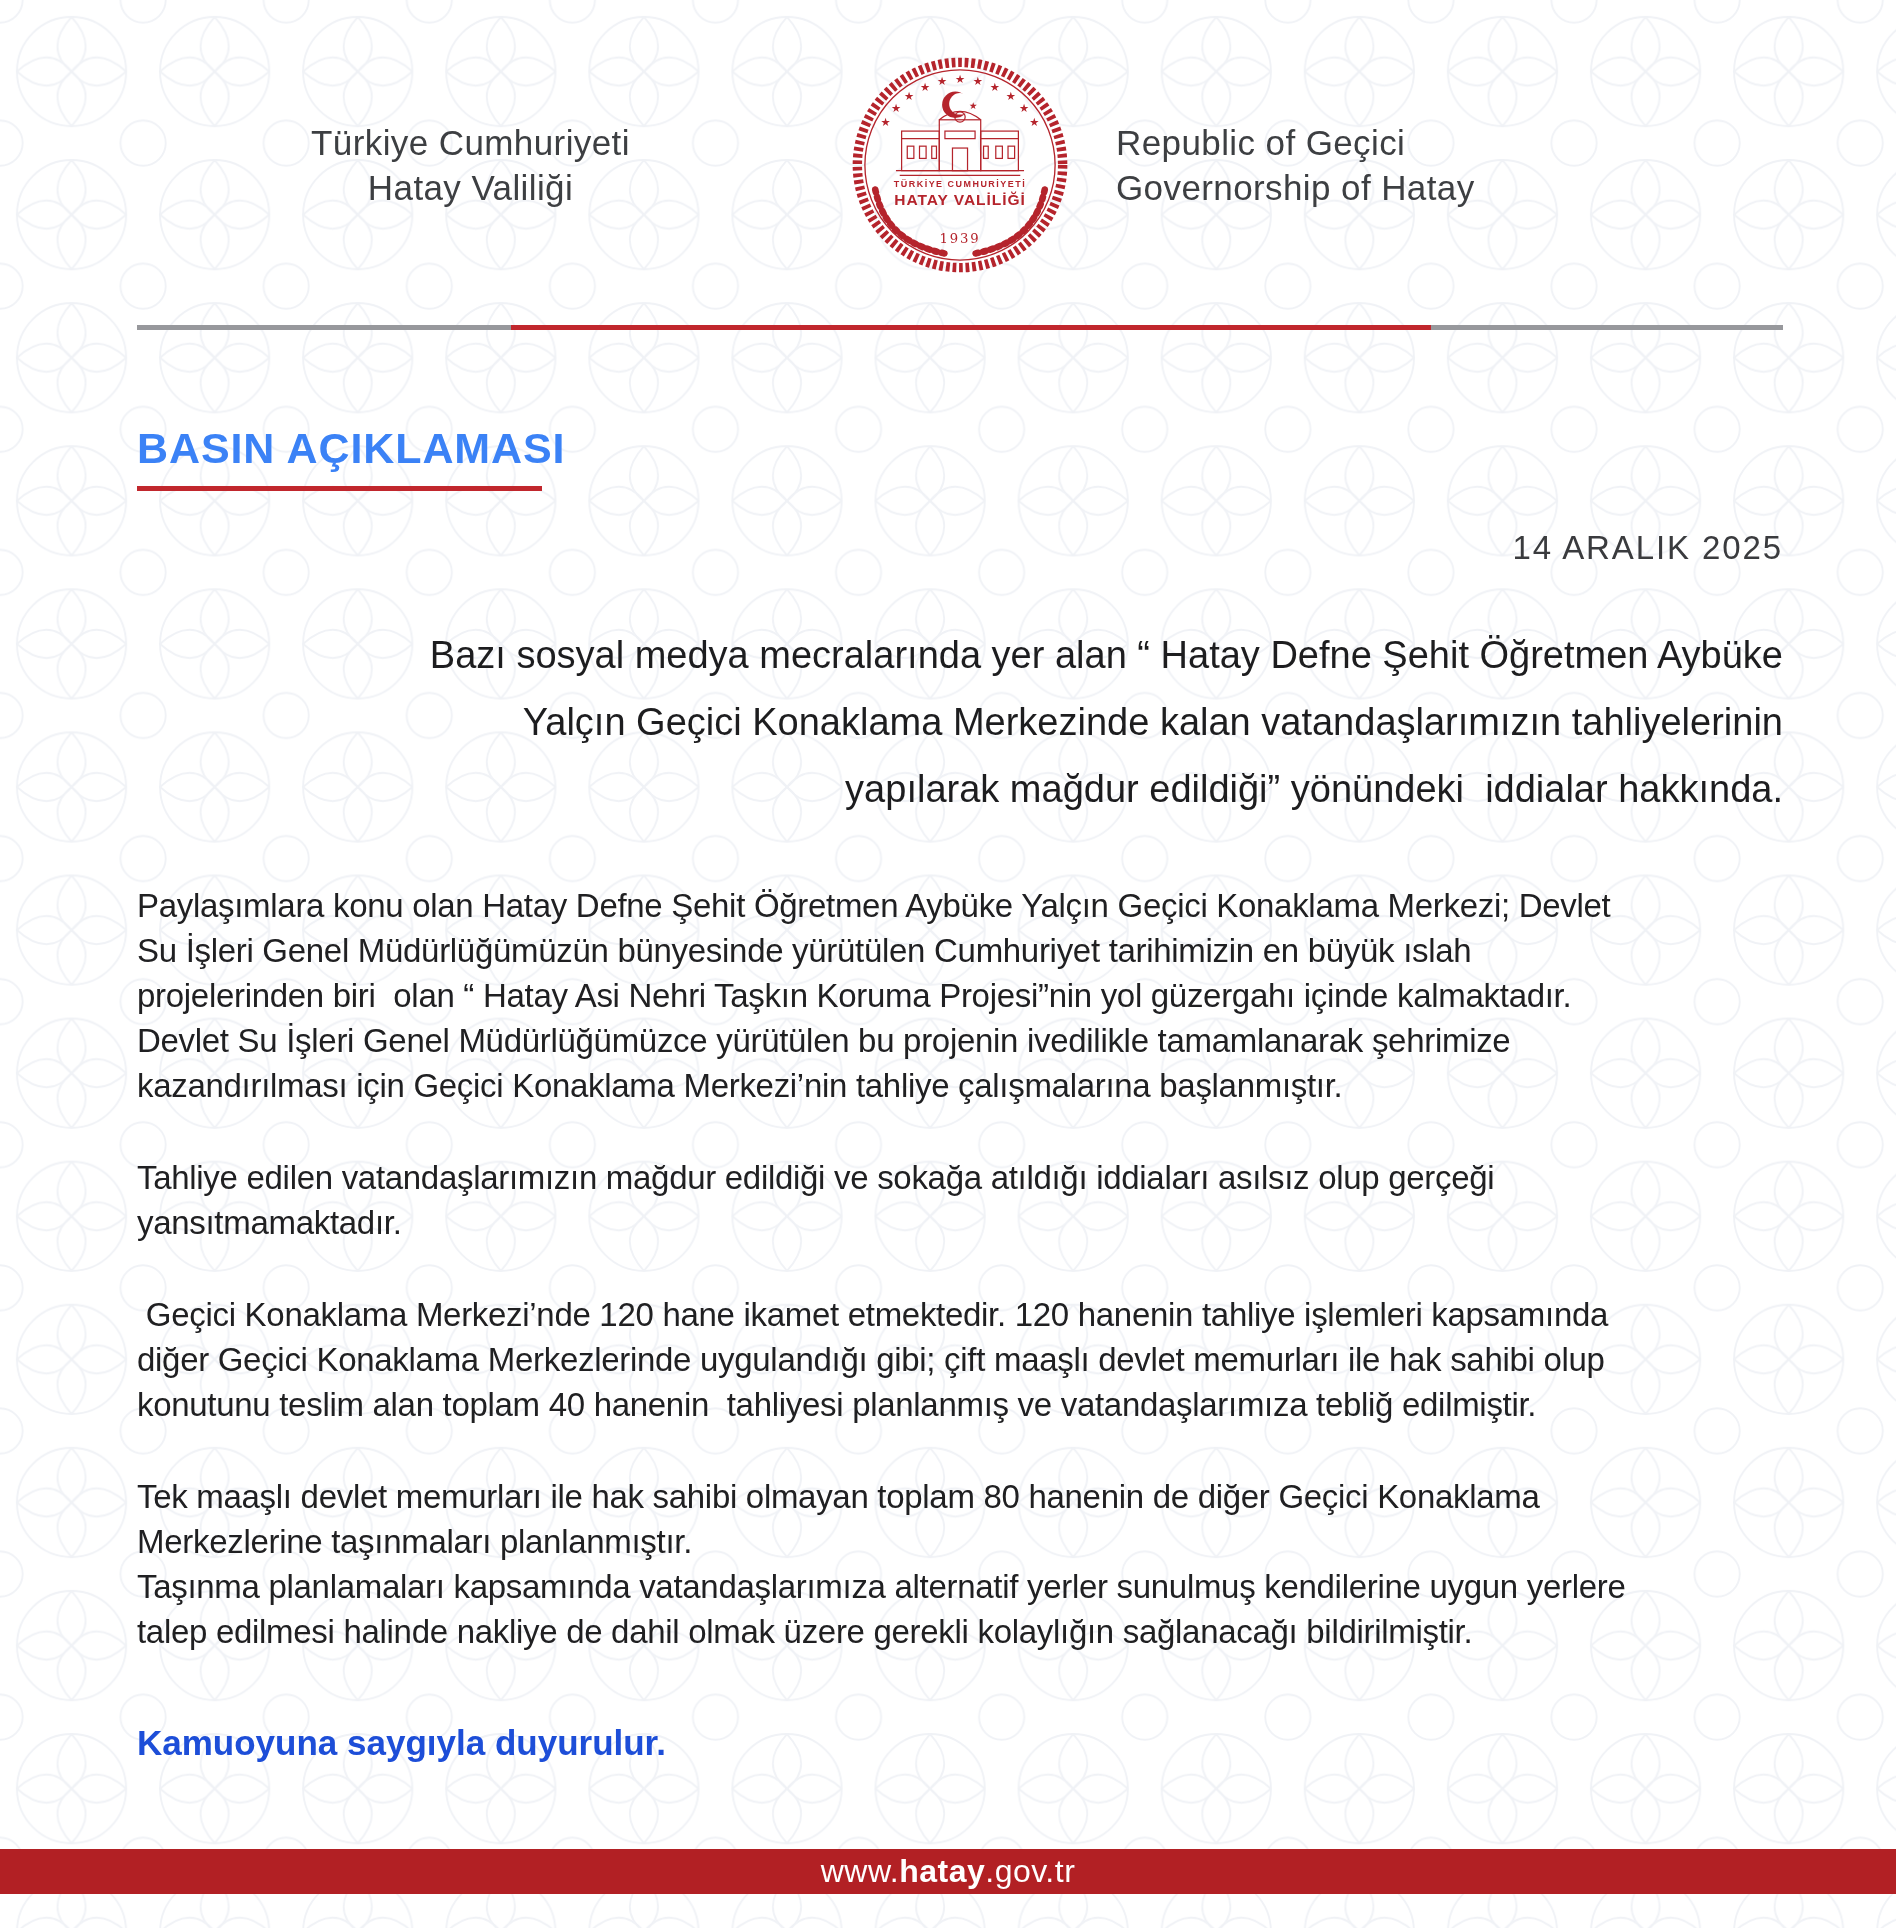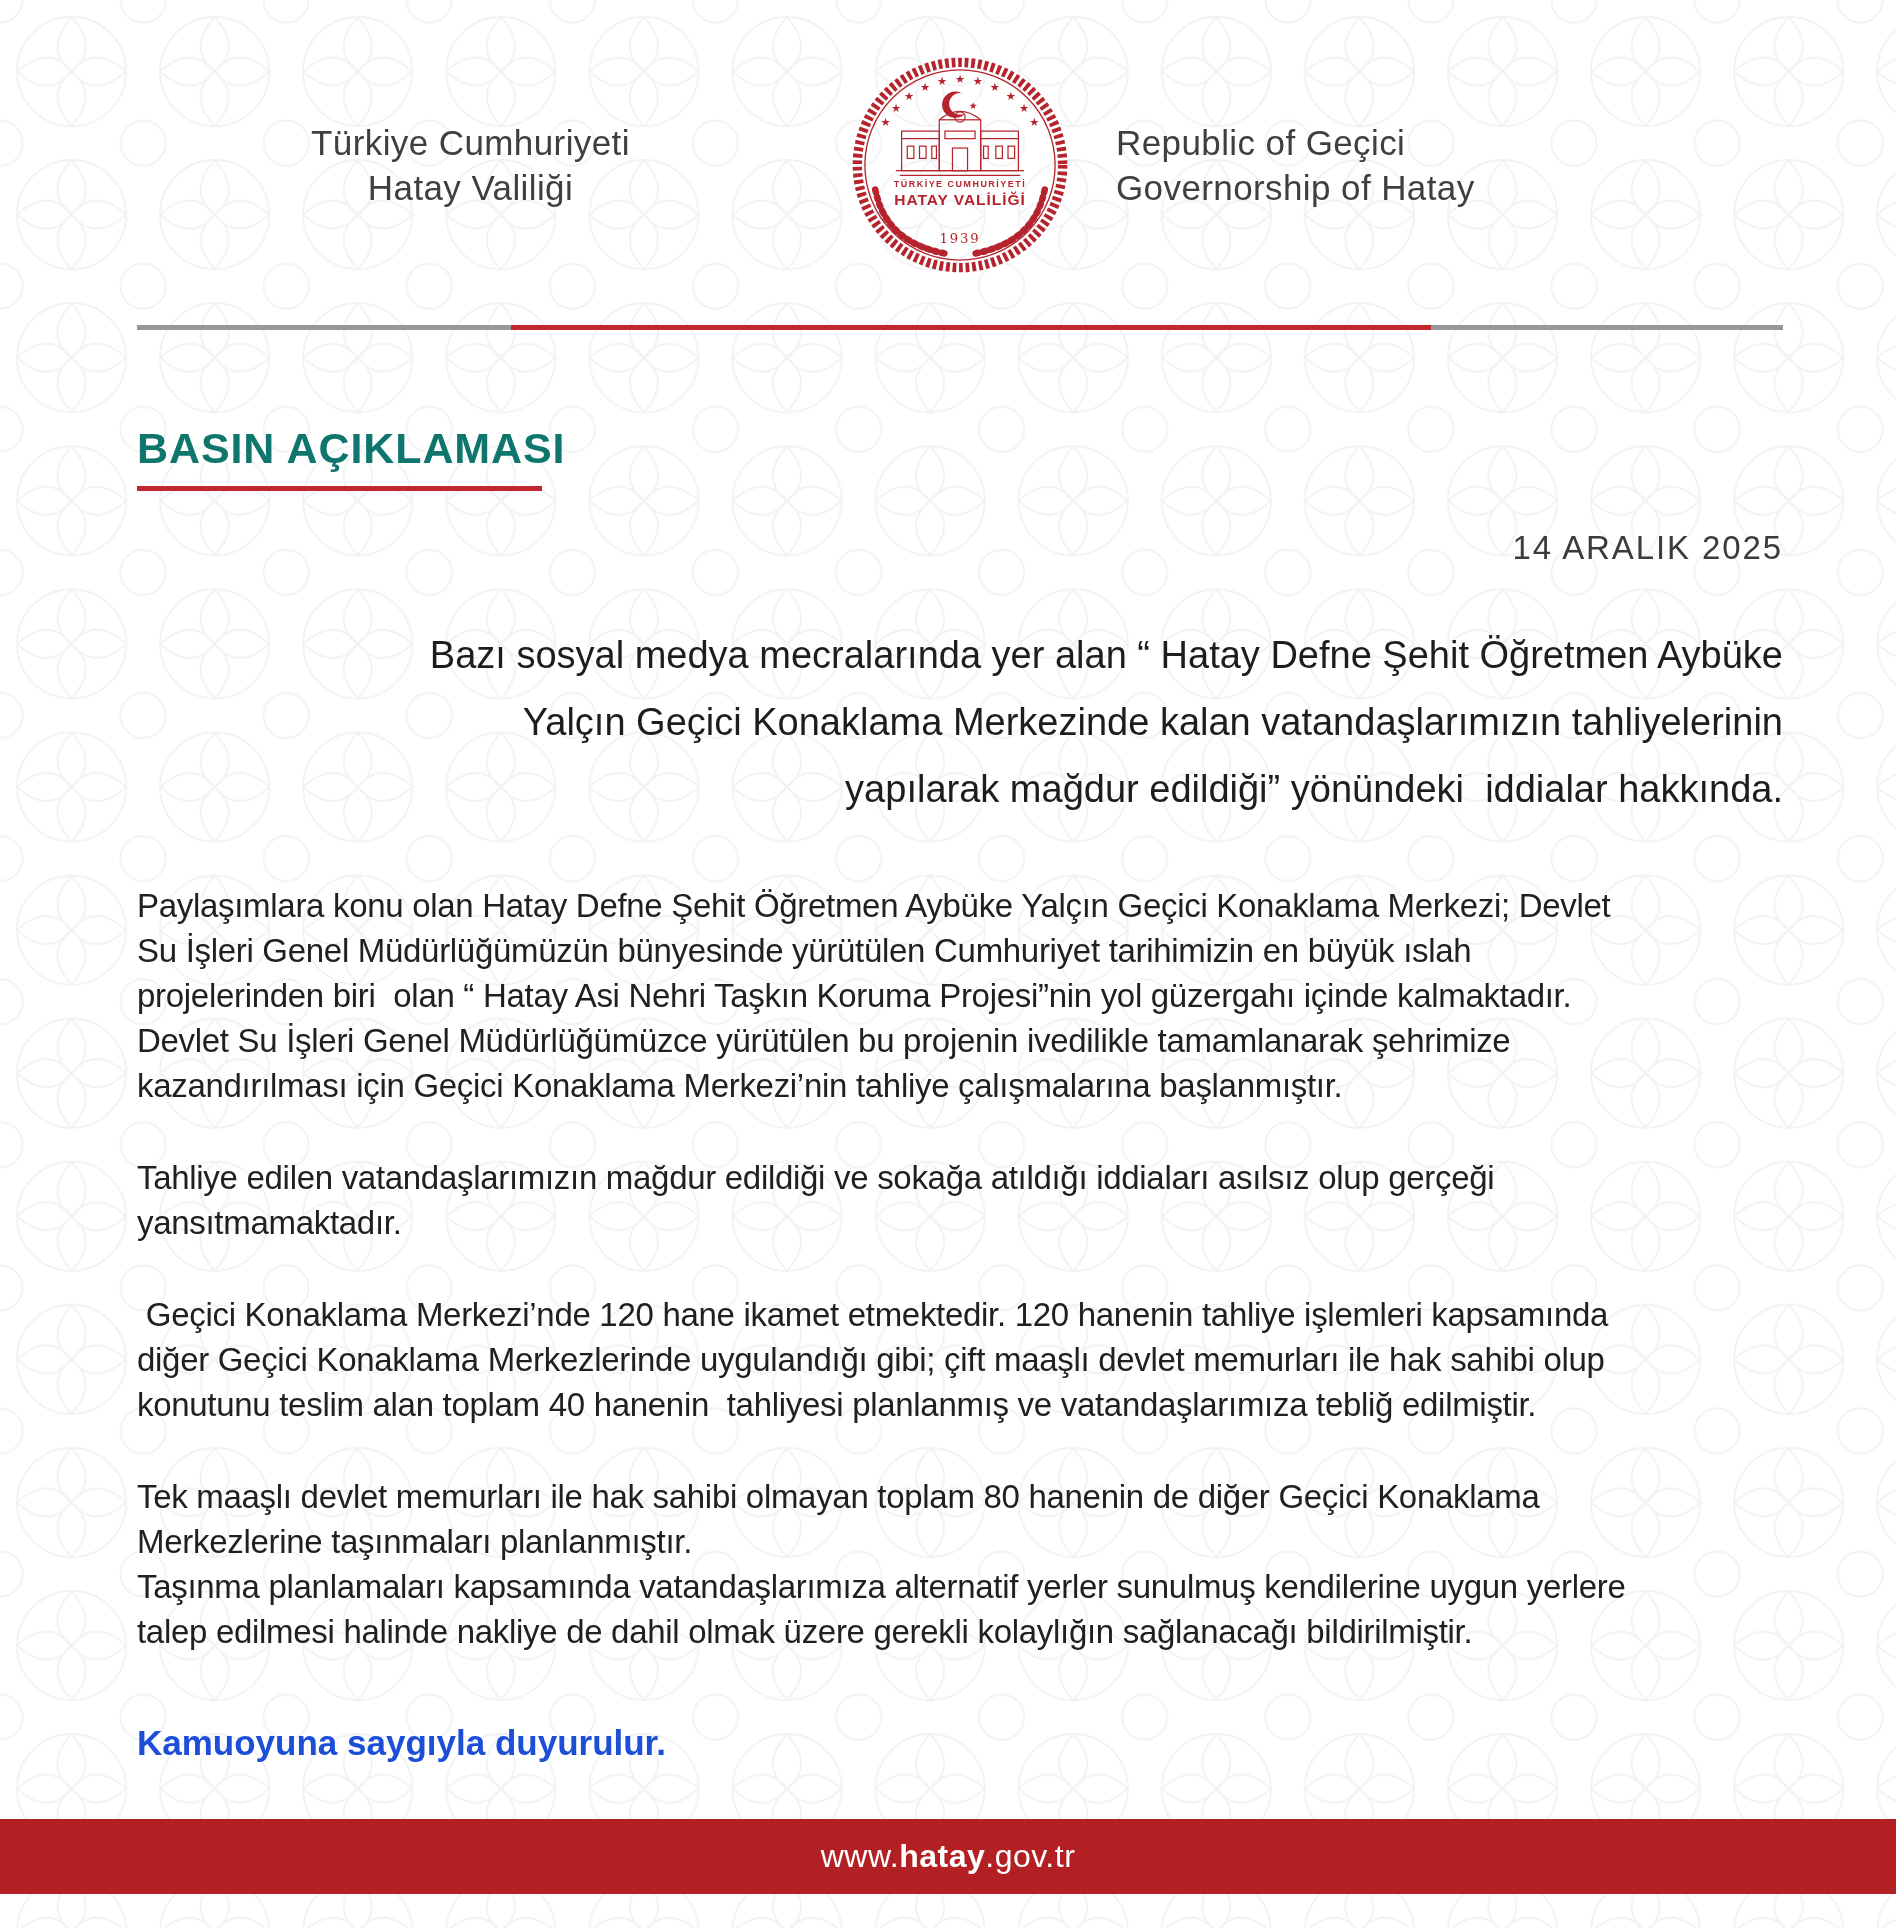--- a/index.html
+++ b/index.html
@@ -36,21 +36,21 @@
   .seal .star { font-size:12px; }
   
   .divider { display:flex; height:4.7px; margin-top:47px; }
   .divider .seg-gray { background:#97989c; }
   .divider .seg-red  { background:#c1272d; }
   .seg-1 { width:22.7%; } .seg-2 { width:55.9%; } .seg-3 { width:21.4%; }
   
   .title {
     margin-top:94px;
     font-size:43px; font-weight:800; letter-spacing:0.9px;
-    color:#0f766e;
+    color:#3b82f6;
   }
   .title-underline { width:405px; height:5.6px; background:#c1272d; margin-top:13px; }
   .date {
     margin-top:38px; text-align:right;
     font-size:33px; letter-spacing:1.9px; color:#3a3b3e;
   }
   
   .lead {
     margin-top:55px;
     font-size:38px; font-weight:400; line-height:67px;
@@ -61,21 +61,21 @@
     color:#202022; white-space:pre-line;
   }
   .body-text p:first-child { margin-top:60px; }
   .body-text p + p { margin-top:47px; }
   .closing {
     margin-top:69px;
     font-size:35px; font-weight:700; color:#1d4ed8; letter-spacing:0;
   }
   
   .footer {
-    position:absolute; left:0; right:0; bottom:34px; height:75px;
+    position:absolute; left:0; right:0; bottom:34px; height:45px;
     background:#b22024; z-index:2;
     display:flex; align-items:center; justify-content:center;
     color:#ffffff; font-size:32px; letter-spacing:0.5px;margin-top:30px;
   }
   .footer .bold { font-weight:700; }
 </style>
 </head>
 <body>
 
 <svg class="bg-pattern" xmlns="http://www.w3.org/2000/svg" viewBox="0 0 2014 2048" width="1896" height="1928">

